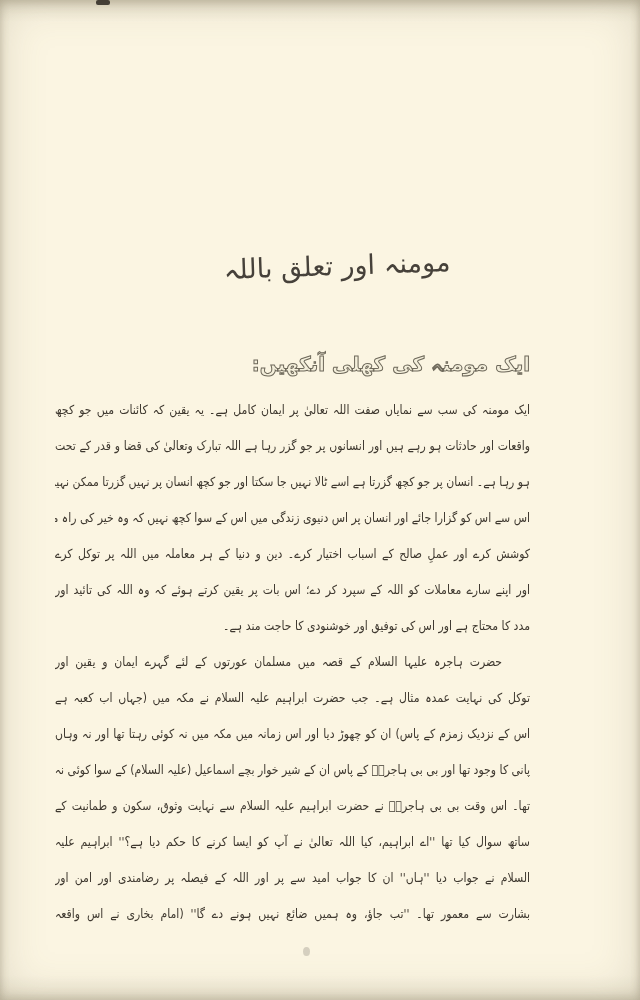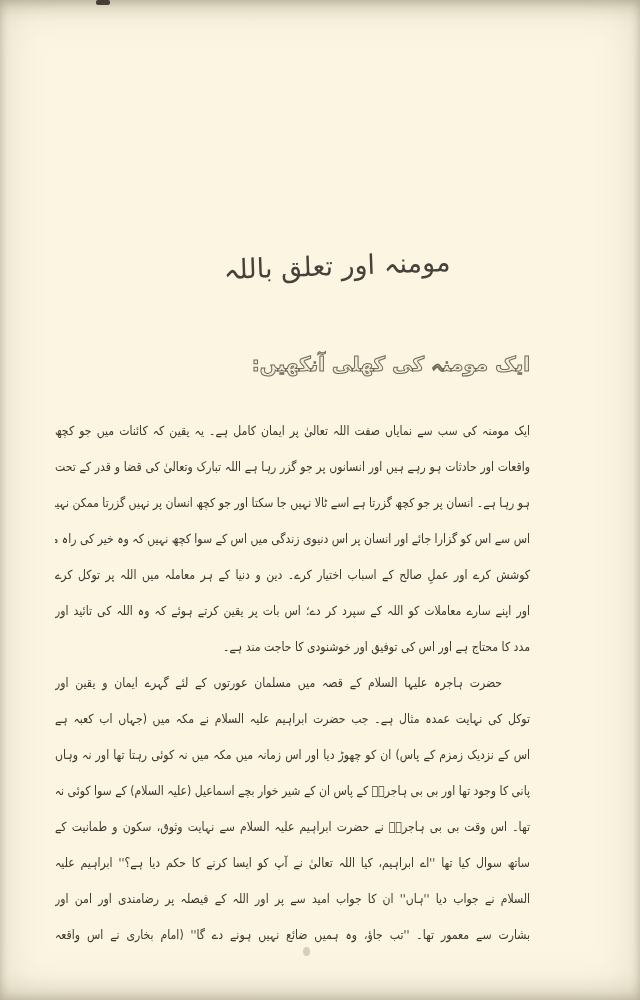--- a/index.html
+++ b/index.html
@@ -53,21 +53,21 @@
     font-weight: bold;
     letter-spacing: 0.5px;
     color: var(--outline);
     -webkit-text-stroke: 1px var(--outline);
     -webkit-text-fill-color: rgba(251,245,226,0.92);
     text-shadow: 0 0 0.5px rgba(110,103,88,0.6);
     text-align: center;
   }
   .body-text {
     position: absolute;
-    left: 55px; top: 413px;
+    left: 55px; top: 392px;
     width: 475px;
     color: var(--ink);
   }
   .body-text .line {
     width: 545px;
     height: 36px;
     line-height: 36px;
     margin-left: -70px;            
     transform: scaleX(0.8716);
     transform-origin: right center;

